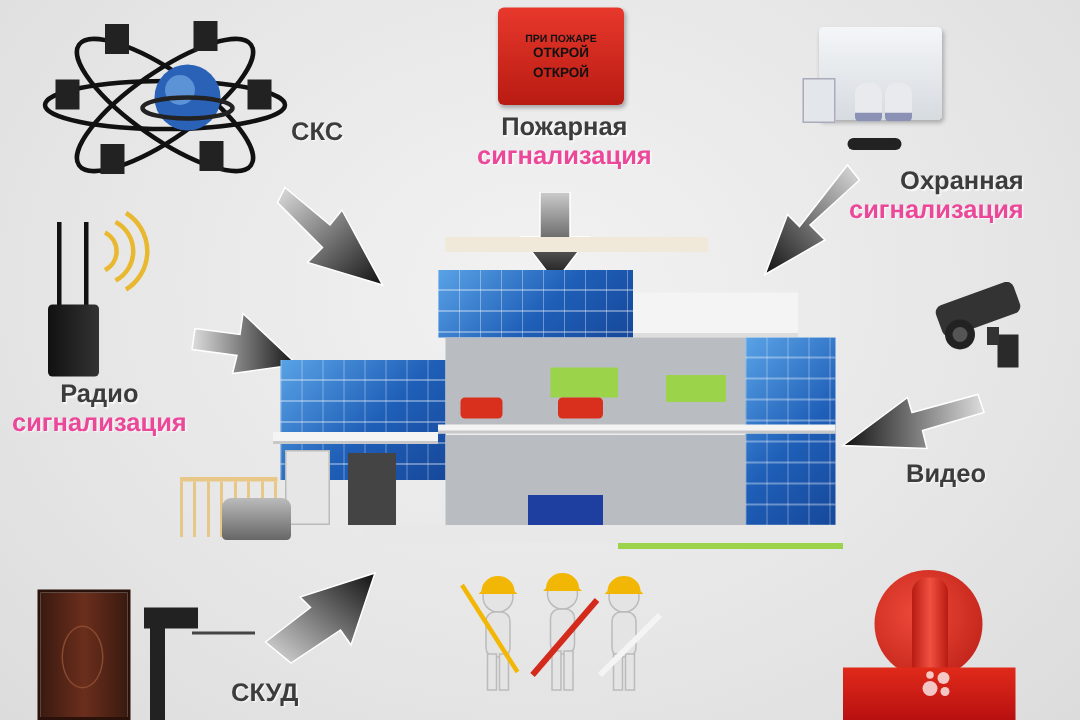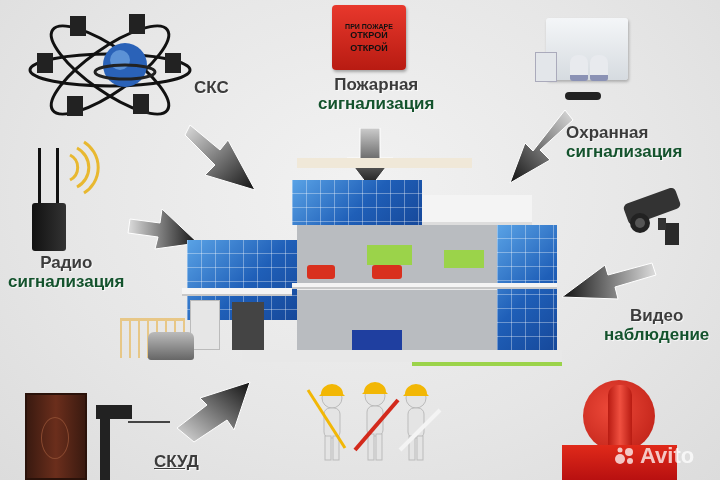--- a/index.html
+++ b/index.html
@@ -12,21 +12,21 @@
   .abs { position: absolute; }
   .label {
     position: absolute;
     font-family: "Liberation Sans", sans-serif;
     font-weight: bold;
     color: #3c3c3c;
     text-align: center;
     line-height: 1.1;
     text-shadow: 1px 1px 1px rgba(255,255,255,0.8);
   }
-  .label .l2 { display: block; color: #14532d; }
+  .label .l2 { display: block; color: #ec4899; }
   .fs17 { font-size: 17px; }
 
   
   .bld { position: absolute; }
   .glass {
     background:
       linear-gradient(90deg, rgba(255,255,255,0.35) 1px, transparent 1px) 0 0/14px 100%,
       linear-gradient(0deg, rgba(255,255,255,0.35) 1px, transparent 1px) 0 0/100% 14px,
       linear-gradient(135deg, #5aa3e6 0%, #1f5fb8 55%, #16489a 100%);
   }
@@ -61,21 +61,21 @@
 <svg class="abs" style="left:180px;top:120px;" width="90" height="75" viewBox="0 0 90 75">
   <defs>
       <linearGradient id="ga" x1="0" y1="0" x2="1" y2="1">
         <stop offset="0" stop-color="#ddd"></stop>
         <stop offset="1" stop-color="#111"></stop>
       </linearGradient>
     </defs>
   <polygon points="10,5 40,30 48,20 75,70 25,55 35,45 5,15" fill="url(#ga)" stroke="#fff" stroke-width="1"></polygon>
 </svg>
 
-<div class="abs" style="left:332px;top:5px;width:74px;height:65px;background:linear-gradient(180deg,#e8382c,#b81b12);border-radius:4px;box-shadow:1px 2px 3px rgba(0,0,0,0.3);">
+<div class="abs" style="left:332px;top:5px;width:84px;height:65px;background:linear-gradient(180deg,#e8382c,#b81b12);border-radius:4px;box-shadow:1px 2px 3px rgba(0,0,0,0.3);">
   <div style="color:#111;font-size:7px;font-weight:bold;text-align:center;margin-top:18px;">ПРИ ПОЖАРЕ</div>
   <div style="color:#111;font-size:9px;font-weight:bold;text-align:center;">ОТКРОЙ</div>
   <div style="color:#111;font-size:9px;font-weight:bold;text-align:center;margin-top:3px;">ОТКРОЙ</div>
 </div>
 <div class="label fs17" style="left:318px;top:76px;">
   <span>Пожарная</span>
   <span class="l2">сигнализация</span>
 </div>
 <svg class="abs" style="left:345px;top:128px;" width="50" height="62" viewBox="0 0 50 62">
   <defs>
@@ -85,21 +85,21 @@
       </linearGradient>
     </defs>
   <polygon points="15,0 35,0 35,30 48,30 25,60 2,30 15,30" fill="url(#gb)" stroke="#fff" stroke-width="1"></polygon>
 </svg>
 
 <div class="abs" style="left:546px;top:18px;width:82px;height:62px;background:linear-gradient(180deg,#f4f6f8,#d6dbe0);border-radius:3px;box-shadow:1px 2px 3px rgba(0,0,0,0.25);"></div>
 <div class="abs" style="left:535px;top:52px;width:22px;height:30px;background:#e3e6ea;border:1px solid #aab;"></div>
 <div class="abs" style="left:570px;top:55px;width:18px;height:26px;background:#e8eaee;border-radius:8px 8px 3px 3px;border-bottom:6px solid #8b92b5;"></div>
 <div class="abs" style="left:590px;top:55px;width:18px;height:26px;background:#e8eaee;border-radius:8px 8px 3px 3px;border-bottom:6px solid #8b92b5;"></div>
 <div class="abs" style="left:565px;top:92px;width:36px;height:8px;background:#222;border-radius:4px;"></div>
-<div class="label fs17" style="left:566px;top:124px;text-align:left;">
+<div class="label fs17" style="left:566px;top:112px;text-align:right;">
   <span>Охранная</span>
   <span class="l2">сигнализация</span>
 </div>
 <svg class="abs" style="left:505px;top:105px;" width="70" height="80" viewBox="0 0 70 80">
   <defs>
       <linearGradient id="gc" x1="1" y1="0" x2="0" y2="1">
         <stop offset="0" stop-color="#ddd"></stop>
         <stop offset="1" stop-color="#111"></stop>
       </linearGradient>
     </defs>
@@ -132,21 +132,20 @@
 
 <svg class="abs" style="left:610px;top:188px;" width="80" height="70" viewBox="0 0 80 70">
   <rect x="15" y="8" width="55" height="22" rx="5" fill="#333" transform="rotate(-20 40 20)"></rect>
   <circle cx="30" cy="35" r="10" fill="#222"></circle>
   <circle cx="30" cy="35" r="5" fill="#555"></circle>
   <rect x="55" y="35" width="14" height="22" fill="#2a2a2a"></rect>
   <rect x="48" y="30" width="8" height="12" fill="#333"></rect>
 </svg>
 <div class="label fs17" style="left:604px;top:307px;">
   <span>Видео</span>
-  <span class="l2">наблюдение</span>
 </div>
 <svg class="abs" style="left:560px;top:255px;" width="100" height="50" viewBox="0 0 100 50">
   <defs>
       <linearGradient id="ge" x1="1" y1="0" x2="0" y2="0">
         <stop offset="0" stop-color="#ddd"></stop>
         <stop offset="1" stop-color="#111"></stop>
       </linearGradient>
     </defs>
   <polygon points="92,8 96,20 55,32 58,44 2,42 45,10 48,20" fill="url(#ge)" stroke="#fff" stroke-width="1"></polygon>
 </svg>
@@ -183,21 +182,21 @@
 <div class="abs" style="left:148px;top:332px;width:46px;height:28px;background:linear-gradient(180deg,#bbb,#666);border-radius:6px 6px 3px 3px;"></div>
 
 <div class="abs" style="left:25px;top:393px;width:62px;height:87px;background:linear-gradient(90deg,#3a1a10,#6b2e1c,#3a1a10);border:2px solid #2a120a;">
   <div style="position:absolute;left:14px;top:22px;width:28px;height:42px;border:1px solid #8a4a30;border-radius:50%;"></div>
 </div>
 <div class="abs" style="left:92px;top:405px;width:80px;height:75px;">
   <div style="position:absolute;left:4px;top:0;width:36px;height:14px;background:#222;"></div>
   <div style="position:absolute;left:8px;top:12px;width:10px;height:63px;background:#222;"></div>
   <div style="position:absolute;left:36px;top:16px;width:42px;height:2px;background:#444;"></div>
 </div>
-<div class="label fs17" style="left:154px;top:453px;text-decoration:underline;">СКУД</div>
+<div class="label fs17" style="left:154px;top:453px;">СКУД</div>
 <svg class="abs" style="left:172px;top:380px;" width="80" height="65" viewBox="0 0 80 65">
   <defs>
       <linearGradient id="gf" x1="0" y1="1" x2="1" y2="0">
         <stop offset="0" stop-color="#ddd"></stop>
         <stop offset="1" stop-color="#111"></stop>
       </linearGradient>
     </defs>
   <polygon points="5,48 35,25 28,18 78,2 62,50 55,40 22,62" fill="url(#gf)" stroke="#fff" stroke-width="1"></polygon>
 </svg>
 
@@ -232,14 +231,13 @@
 <div class="abs" style="left:608px;top:385px;width:24px;height:70px;background:linear-gradient(90deg,#b81b12,#f05040,#b81b12);border-radius:10px 10px 4px 4px;"></div>
 <div class="abs" style="left:562px;top:445px;width:115px;height:35px;background:linear-gradient(180deg,#e02a1a,#b81010);"></div>
 
 <div class="abs" style="left:614px;top:442px;height:28px;display:flex;align-items:center;gap:4px;opacity:0.75;">
   <svg width="22" height="20" viewBox="0 0 22 20">
     <circle cx="6" cy="13" r="5" fill="#fff"></circle>
       <circle cx="15" cy="6" r="4" fill="#fff"></circle>
     <circle cx="16" cy="15" r="3" fill="#fff"></circle>
       <circle cx="6" cy="4" r="2.5" fill="#fff"></circle>
   </svg>
-  <span style="color:#fff;font-size:22px;font-weight:bold;font-family:'Liberation Sans',sans-serif;">Avito</span>
 </div>
 
 </body></html>

